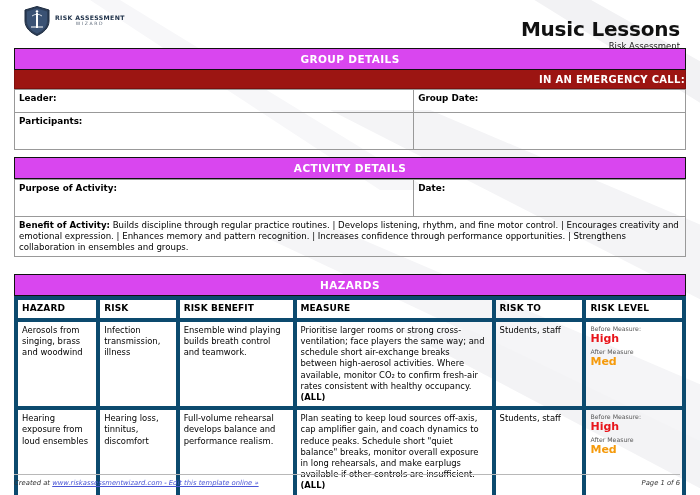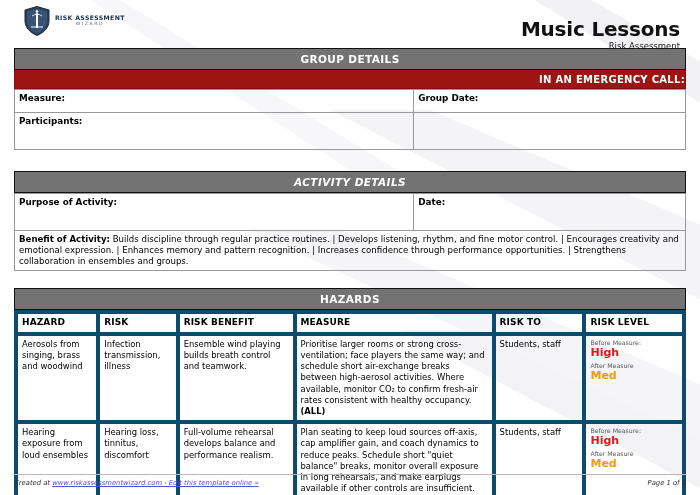--- a/index.html
+++ b/index.html
@@ -79,21 +79,21 @@
     color: #111111;
   }
   .doc-subtitle {
     font-size: 8.5px;
     color: #222222;
     margin-top: 1px;
   }
 
   
   .section-bar {
-    background: #737373;
+    background: #d946ef;
     color: #ffffff;
     text-align: center;
     font-weight: bold;
     font-size: 10.5px;
     letter-spacing: 0.4px;
     padding: 4px 0 4px;
     border: 1px solid #111111;
     box-sizing: border-box;
   }
   .emergency-bar {
@@ -180,21 +180,21 @@
     font-size: 11px;
     font-weight: bold;
     color: #f59a0b;
     line-height: 1.25;
   }
 
   
   .doc-footer {
     position: absolute;
     left: 14px;
-    right: 14px;
+    right: 20px;
     bottom: 8px;
     z-index: 2;
     border-top: 1px solid #b8b8b8;
     padding-top: 4px;
     display: flex;
     align-items: center;
     justify-content: space-between;
     font-size: 6.8px;
     font-style: italic;
     color: #333333;
@@ -246,39 +246,39 @@
     <div class="emergency-bar">IN AN EMERGENCY CALL:</div>
 
     <table class="grid">
       <colgroup>
         <col style="width:59.5%">
           <col style="width:40.5%">
       </colgroup>
       <tbody>
         <tr>
           <td class="h-16">
-            <span class="field-label">Measure:</span>
+            <span class="field-label">Leader:</span>
             <span></span>
           </td>
           <td class="h-16">
             <span class="field-label">Group Date:</span>
             <span></span>
           </td>
         </tr>
         <tr>
           <td class="h-30" style="width:66.8%">
             <span class="field-label">Participants:</span>
             <span></span>
           </td>
           <td class="h-30"></td>
         </tr>
       </tbody>
     </table>
 
-    <div class="section-bar" style="margin-top:21px;font-style:italic;">ACTIVITY DETAILS</div>
+    <div class="section-bar" style="margin-top:7px;">ACTIVITY DETAILS</div>
 
     <table class="grid">
       <colgroup>
         <col style="width:59.5%">
           <col style="width:40.5%">
       </colgroup>
       <tbody>
         <tr>
           <td class="h-30">
             <span class="field-label">Purpose of Activity:</span>

